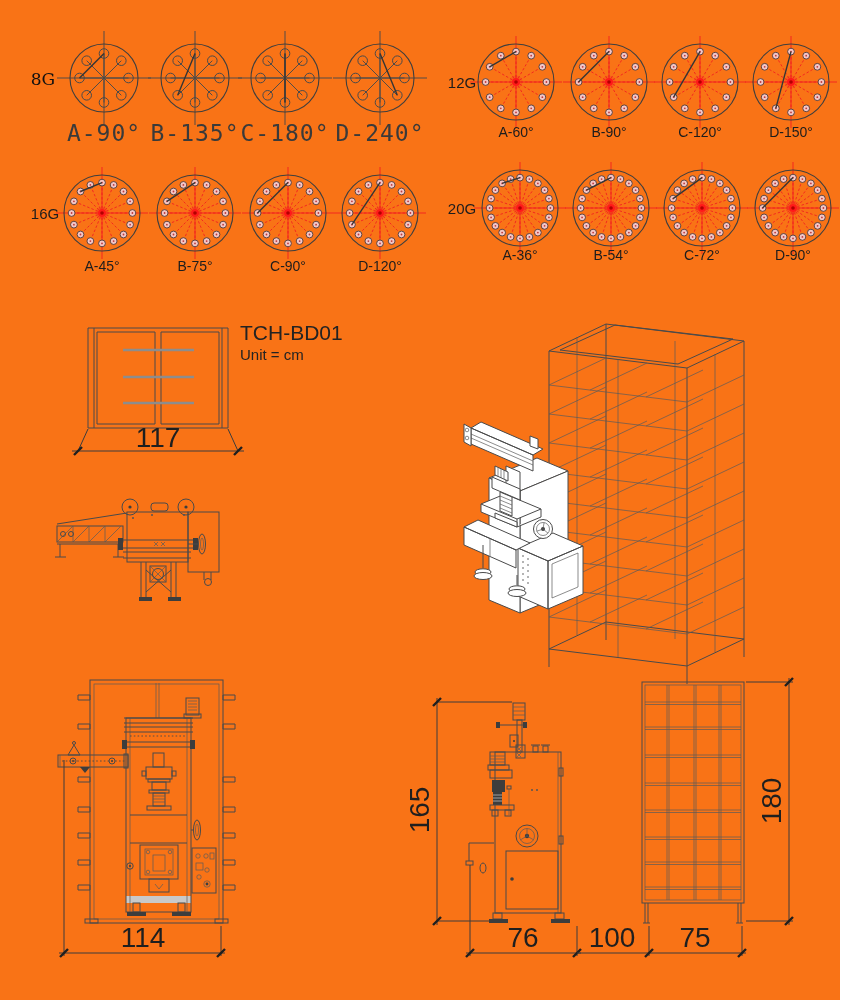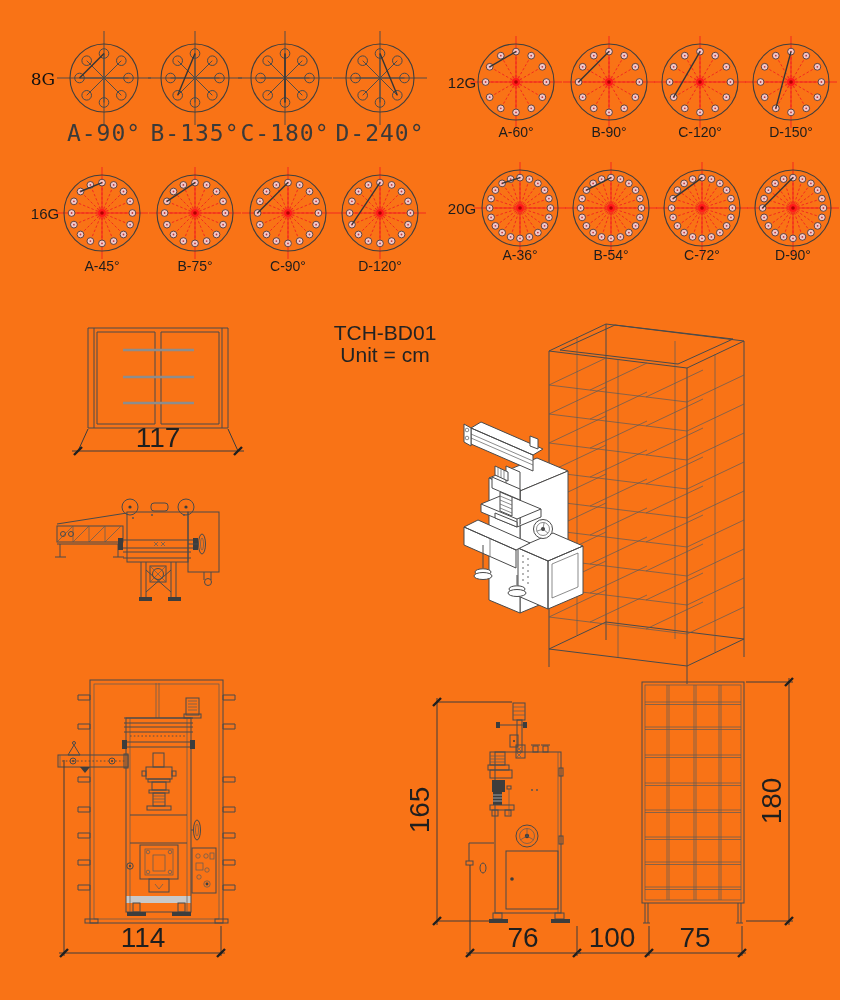--- a/index.html
+++ b/index.html
@@ -25,23 +25,23 @@
   .redspoke{fill:none;stroke:#f22020;stroke-width:.9;stroke-dasharray:2.5 2;}
   .redaxis{fill:none;stroke:#f22020;stroke-width:.9;}
   .chord{fill:none;stroke:#353535;stroke-width:1.4;}
   .bobdark{fill:none;stroke:#4a4a4a;stroke-width:1;}
   .bobred{stroke:#4d3a3a;stroke-width:.9;}
   .glabel{font:14px "Liberation Sans",sans-serif;fill:#1d1d1d;text-anchor:middle;}
   .glabel8{font:23px "DejaVu Sans Mono",monospace;fill:#3a3a3a;text-anchor:middle;letter-spacing:1px;}
   .rowserif{font:17px "DejaVu Serif",serif;fill:#111;text-anchor:middle;}
   .rowsans{font:15px "Liberation Sans",sans-serif;fill:#1d1d1d;text-anchor:middle;}
   
-  .title{position:absolute;left:240px;top:321px;width:290px;text-align:center;color:#232323;}
+  .title{position:absolute;left:240px;top:321px;width:290px;color:#232323;}
   .title .l1,.title .l2{font-size:21px;line-height:23px;}
-  .title .l3{font-size:21px;line-height:22px;}
+  .title .l3{font-size:15px;line-height:22px;}
 </style>
 </head>
 <body>
 
 <div class="page">
   <svg id="scene" width="859" height="1000" viewBox="0 0 859 1000">
 
     <g id="gauge-layer">
         <g>
           <text x="43" y="85" class="rowserif">8G</text>

